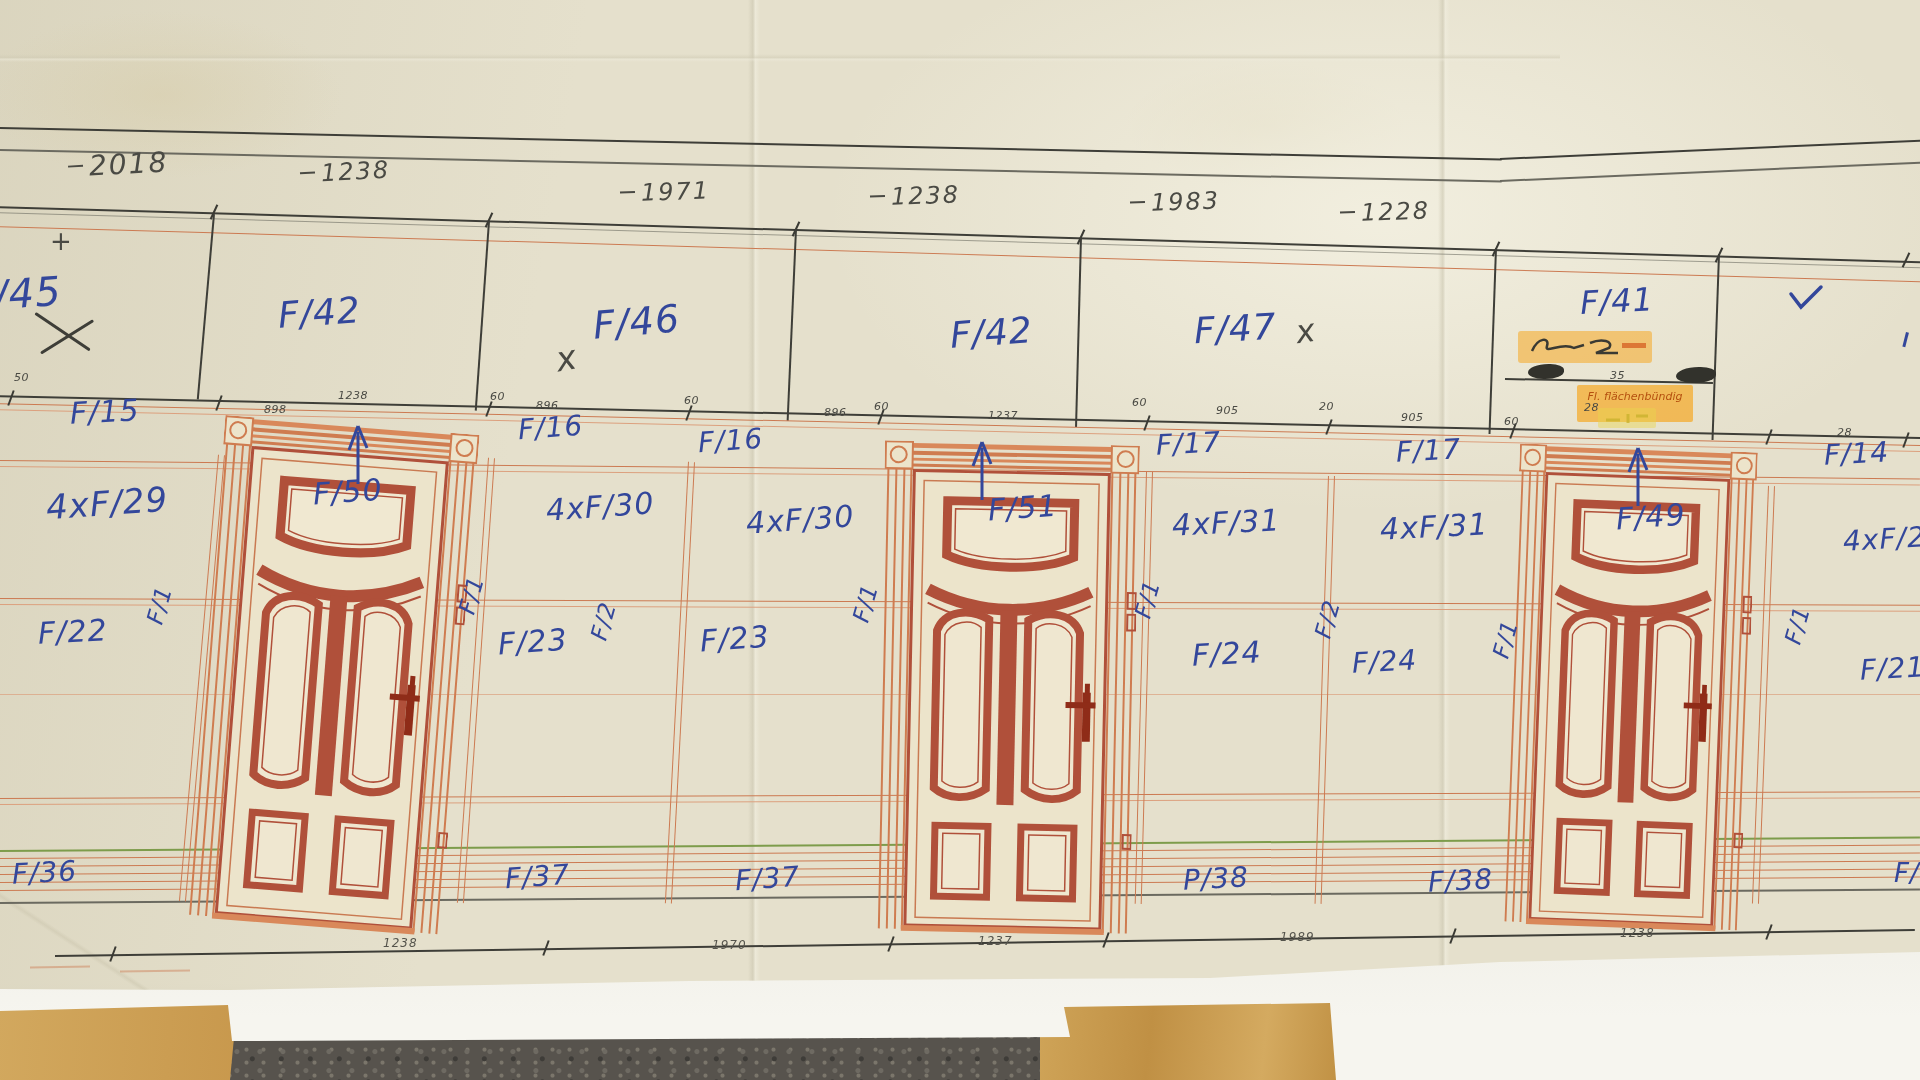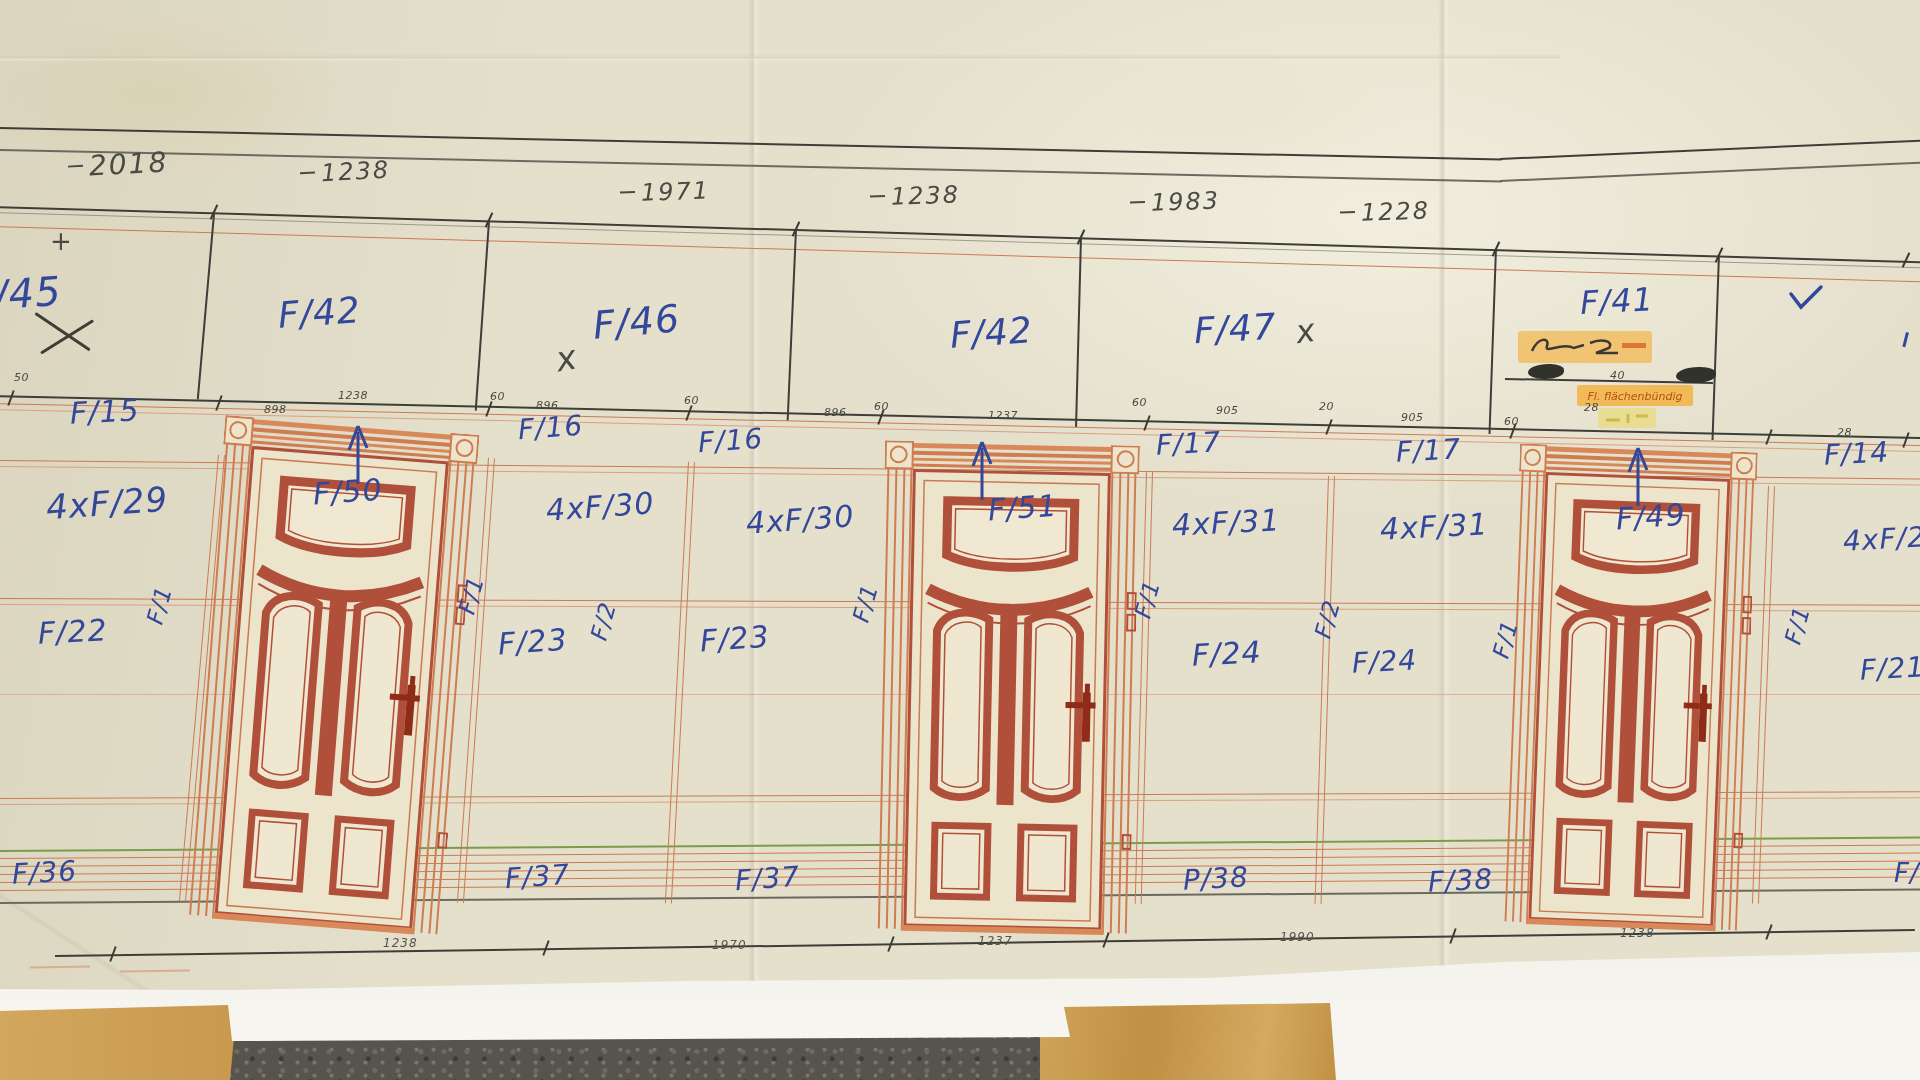--- a/index.html
+++ b/index.html
@@ -201,21 +201,21 @@
       <path d="M5,12 L15,25 L35,5" stroke="#33479b" stroke-width="3.5" fill="none" stroke-linecap="round"></path>
     </svg>
     <div class="ln" style="left:1906px;top:332px;width:3px;height:15px;background:#33479b;transform:rotate(14deg)"></div>
 
     <div class="hl" style="left:1518px;top:331px;width:134px;height:32px;background:rgba(245,168,35,.55);border-radius:3px">
       <svg width="134" height="32">
         <path d="M14,20 C20,6 32,6 29,15 C26,24 44,10 56,17 L66,14 M72,12 C84,7 96,10 91,17 L78,22 H100" stroke="#3a3a33" stroke-width="2.5" fill="none"></path>
         <rect x="104" y="12" width="24" height="5" fill="#d86a2a" opacity=".85"></rect>
       </svg>
     </div>
-    <div class="hl" style="left:1577px;top:385px;width:116px;height:21px;background:rgba(245,168,35,.7);border-radius:2px;text-align:center">
+    <div class="hl" style="left:1577px;top:385px;width:116px;height:37px;background:rgba(245,168,35,.7);border-radius:2px;text-align:center">
       <span style="font-size:11px;font-style:italic;color:#b5500f;line-height:21px">Fl. flächenbündig</span>
     </div>
     <div class="hl" style="left:1598px;top:408px;width:58px;height:20px;background:rgba(232,212,77,.45);border-radius:2px">
       <svg width="58" height="20">
           <path d="M8,12 H22 M30,6 V15 M38,8 H50" stroke="#c9b22e" stroke-width="3" fill="none" opacity=".8"></path>
         </svg>
     </div>
 
     <div class="ln pline" style="left:1505px;top:378px;width:208px;height:2px;transform:rotate(1.1deg)"></div>
     <div class="blob" style="left:1528px;top:364px;width:36px;height:15px"></div>
@@ -243,21 +243,21 @@
     <span class="pc dim" style="left:536px;top:399px">896</span>
     <span class="pc dim" style="left:684px;top:394px">60</span>
     <span class="pc dim" style="left:824px;top:406px">896</span>
     <span class="pc dim" style="left:874px;top:400px">60</span>
     <span class="pc dim" style="left:988px;top:409px">1237</span>
     <span class="pc dim" style="left:1132px;top:396px">60</span>
     <span class="pc dim" style="left:1216px;top:404px">905</span>
     <span class="pc dim" style="left:1319px;top:400px">20</span>
     <span class="pc dim" style="left:1401px;top:411px">905</span>
     <span class="pc dim" style="left:1504px;top:415px">60</span>
-    <span class="pc dim" style="left:1610px;top:369px">40</span>
+    <span class="pc dim" style="left:1610px;top:369px">35</span>
     <span class="pc dim" style="left:1584px;top:401px">28</span>
     <span class="pc dim" style="left:1837px;top:426px">28</span>
 
     <span class="hw" style="left:70px;top:394px;font-size:30px;transform:rotate(-3deg)">F/15</span>
     <span class="hw" style="left:518px;top:411px;font-size:28px;transform:rotate(-4deg)">F/16</span>
     <span class="hw" style="left:698px;top:424px;font-size:28px;transform:rotate(-4deg)">F/16</span>
     <span class="hw" style="left:1156px;top:427px;font-size:28px;transform:rotate(-3deg)">F/17</span>
     <span class="hw" style="left:1396px;top:434px;font-size:28px;transform:rotate(-3deg)">F/17</span>
     <span class="hw" style="left:1824px;top:437px;font-size:28px;transform:rotate(-3deg)">F/14</span>
 
@@ -320,20 +320,20 @@
     <div class="ln pline" style="left:55px;top:955px;width:1860px;height:2px;transform:rotate(-.8deg)"></div>
     <div class="btick" style="left:112px;top:946px"></div>
     <div class="btick" style="left:545px;top:940px"></div>
     <div class="btick" style="left:890px;top:936px"></div>
     <div class="btick" style="left:1105px;top:932px"></div>
     <div class="btick" style="left:1452px;top:928px"></div>
     <div class="btick" style="left:1768px;top:924px"></div>
     <span class="pc bdim" style="left:383px;top:936px">1238</span>
     <span class="pc bdim" style="left:712px;top:938px">1970</span>
     <span class="pc bdim" style="left:978px;top:934px">1237</span>
-    <span class="pc bdim" style="left:1280px;top:930px">1990</span>
+    <span class="pc bdim" style="left:1280px;top:930px">1989</span>
     <span class="pc bdim" style="left:1620px;top:926px">1238</span>
 
     <div class="faint" style="left:30px;top:966px;width:60px;transform:rotate(-1deg)"></div>
     <div class="faint" style="left:120px;top:970px;width:70px;transform:rotate(-1deg)"></div>
 
   </div>
 </div>
 
 </body></html>

